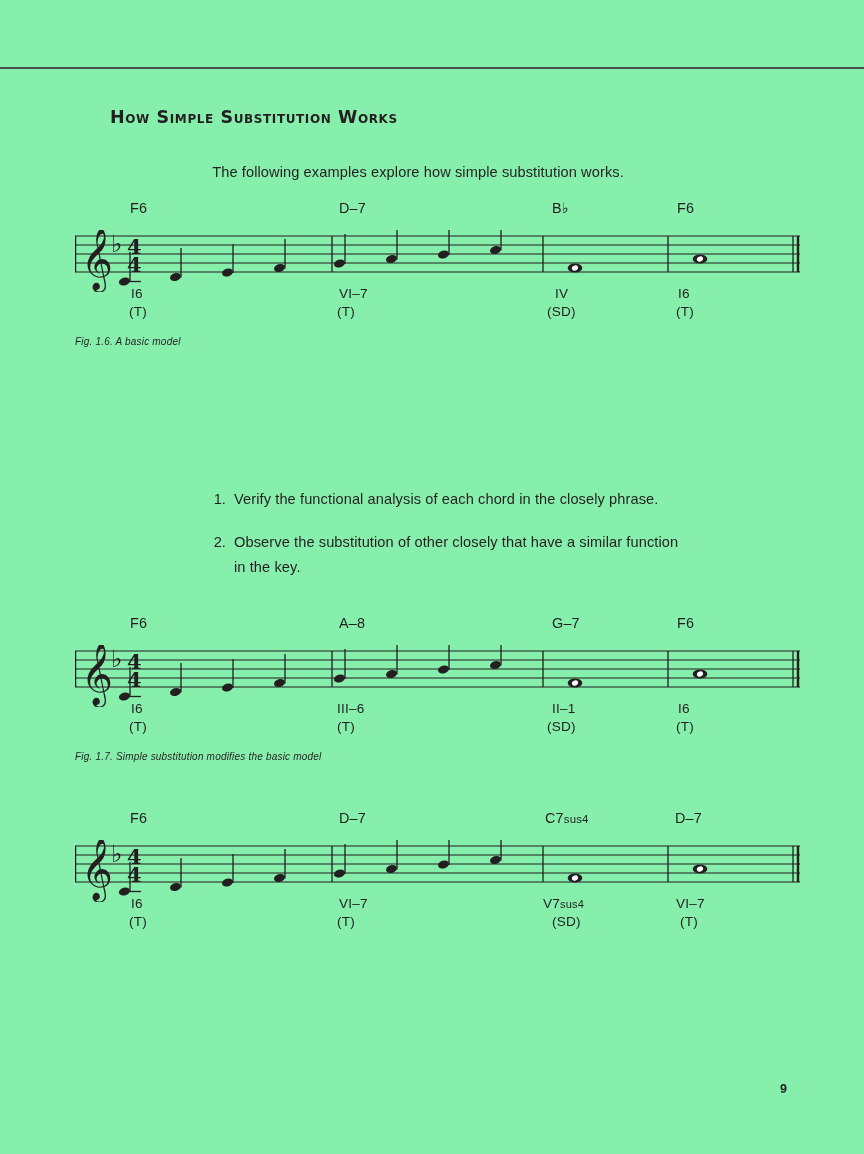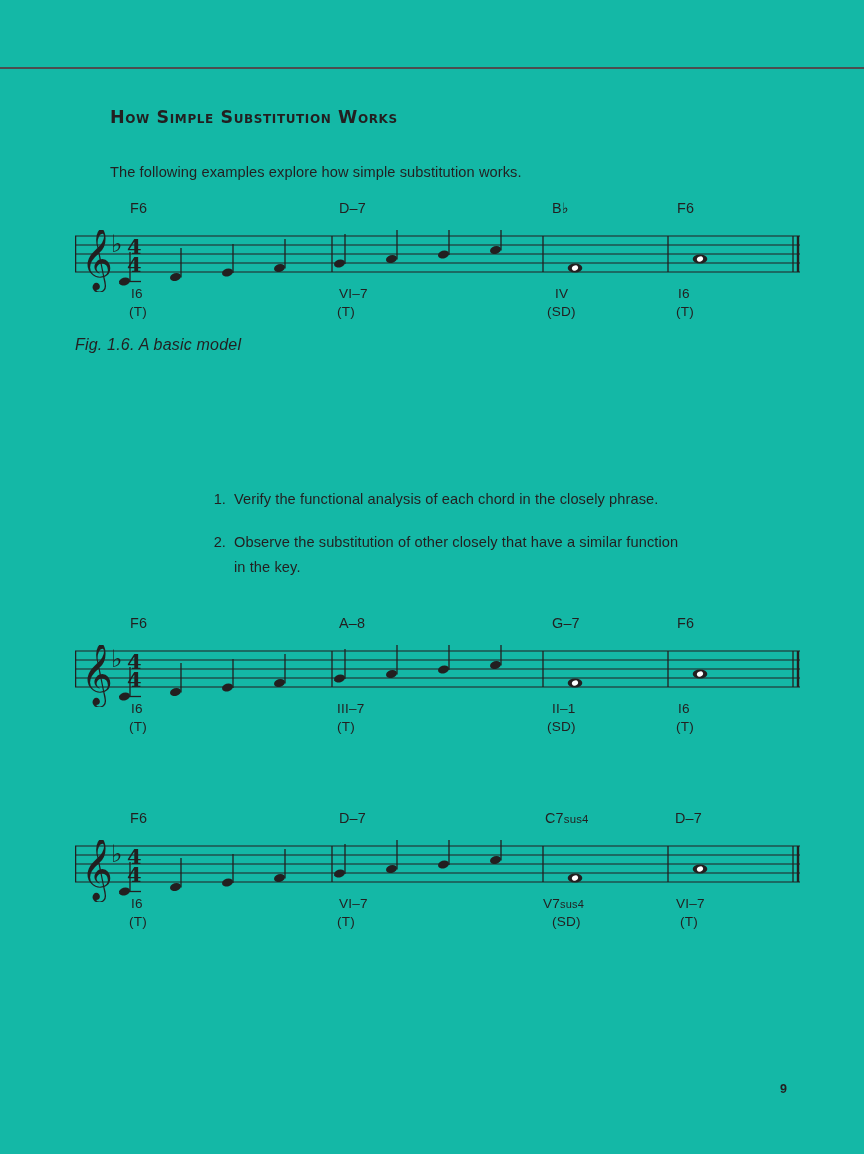--- a/index.html
+++ b/index.html
@@ -4,21 +4,21 @@
 <style>
   html, body {
     margin: 0;
     padding: 0;
     background: #ffffff;
   }
   .page {
     position: relative;
     width: 864px;
     height: 1154px;
-    background: #14b8a6;
+    background: #86efac;
     font-family: "Liberation Sans", sans-serif;
     color: #231f20;
     overflow: hidden;
   }
 
   
   .top-rule {
     position: absolute;
     left: 0;
     top: 67px;
@@ -43,21 +43,21 @@
   }
 
   
   .body-text {
     position: absolute;
     font-size: 14.6px;
     line-height: 25px;
     color: #231f20;
     letter-spacing: 0.1px;
   }
-  .intro-para { left: 110px; top: 160px; width: 640px; }
+  .intro-para { left: 98px; top: 160px; width: 640px; text-align: center; }
   .below-para { left: 145px; top: 423px; width: 552px; }
 
   .list-item {
     position: absolute;
     font-size: 14.6px;
     line-height: 25px;
     color: #231f20;
     letter-spacing: 0.1px;
   }
   .list-num {
@@ -72,21 +72,21 @@
     margin-left: 34px;
   }
   #list-item-1 { left: 200px; top: 487px; width: 500px; }
   #list-item-2 { left: 200px; top: 530px; width: 480px; }
 
   
   .caption {
     position: absolute;
     left: 75px;
     font-style: italic;
-    font-size: 16px;
+    font-size: 10px;
     color: #231f20;
     letter-spacing: 0.2px;
     white-space: nowrap;
   }
   #caption-1 { top: 336px; }
   #caption-2 { top: 751px; }
   #caption-3 { top: 945px; }
 
   
   .page-number {
@@ -323,32 +323,33 @@
         <ellipse cx="500" cy="38" rx="3.2" ry="2.5" fill="#ffffff" transform="rotate(-28 500 38)"></ellipse>
       </g>
       <g>
         <ellipse cx="625" cy="29" rx="7.3" ry="4.6" fill="#231f20"></ellipse>
         <ellipse cx="625" cy="29" rx="3.2" ry="2.5" fill="#ffffff" transform="rotate(-28 625 29)"></ellipse>
       </g>
     </svg>
 
     <div class="analysis-row">
       <span class="analysis-label" style="left:56px">I6</span>
-      <span class="analysis-label" style="left:262px">III–7</span>
+      <span class="analysis-label" style="left:262px">III–6</span>
       <span class="analysis-label" style="left:477px">II–1</span>
       <span class="analysis-label" style="left:603px">I6</span>
     </div>
     <div class="function-row">
       <span class="function-label" style="left:54px">(T)</span>
       <span class="function-label" style="left:262px">(T)</span>
       <span class="function-label" style="left:472px">(SD)</span>
       <span class="function-label" style="left:601px">(T)</span>
     </div>
   </div>
 
+  <div class="caption" id="caption-2">Fig. 1.7. Simple substitution modifies the basic model</div>
 
   <div class="system" id="system-3">
     <div class="chord-row">
       <span class="chord-symbol" style="left:55px">F6</span>
       <span class="chord-symbol" style="left:264px">D–7</span>
       <span class="chord-symbol" style="left:470px">C7<span class="ext">sus4</span></span>
       <span class="chord-symbol" style="left:600px">D–7</span>
     </div>
 
     <svg class="staff-svg" viewBox="0 0 725 62">

